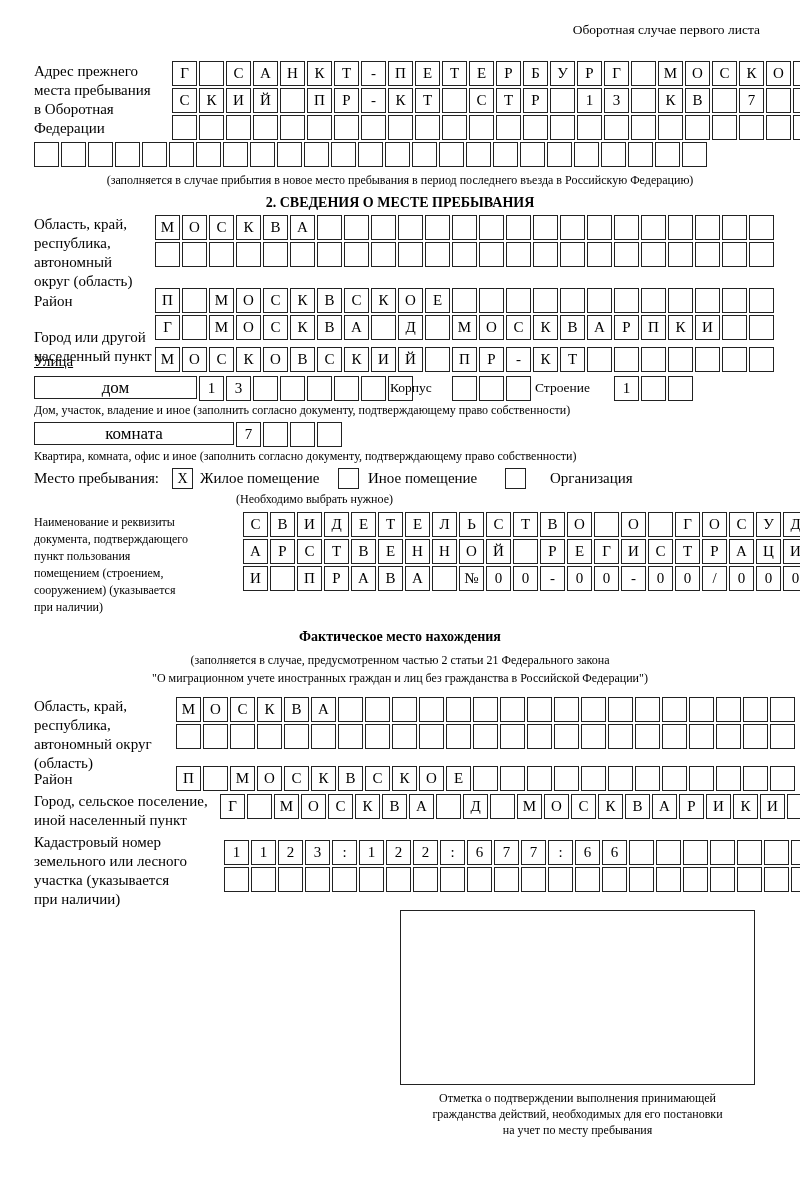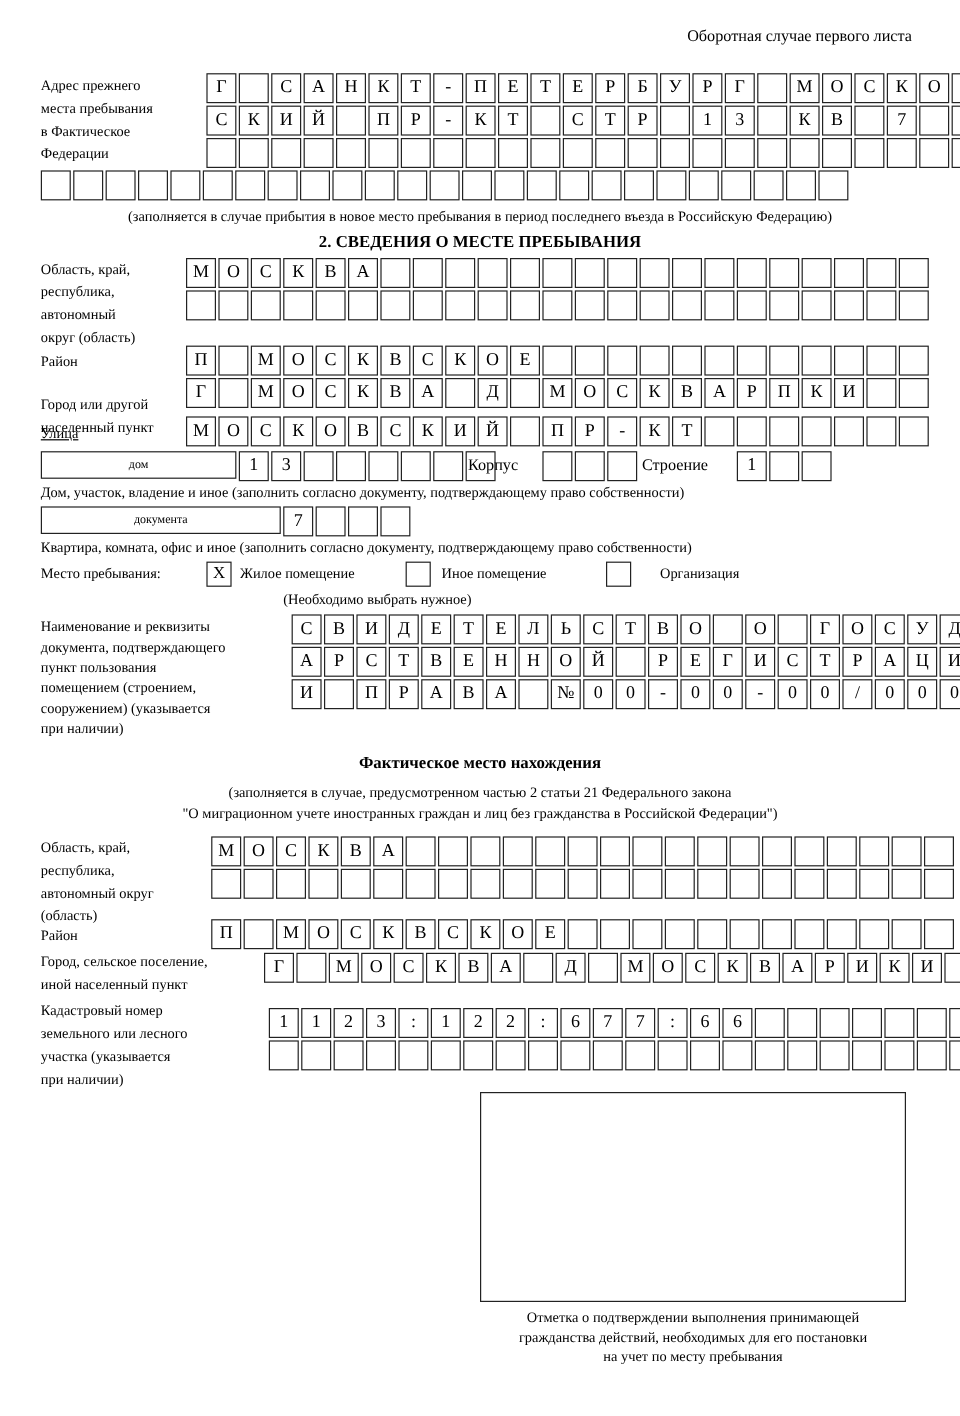--- a/index.html
+++ b/index.html
@@ -21,21 +21,21 @@
     height: 1180px;
   }
   .hdr-right {
     position: absolute;
     right: 40px;
     top: 22px;
     font-size: 13.5px;
   }
   .lbl {
     position: absolute;
-    font-size: 12px;
+    font-size: 15px;
     line-height: 19px;
   }
   .lbl-sm {
     position: absolute;
     font-size: 12px;
     line-height: 17px;
   }
   
   .row {
     position: absolute;
@@ -51,21 +51,21 @@
     font-size: 15px;
     line-height: 23px;
     font-family: "Liberation Serif", serif;
     background: #fff;
   }
   .box-wide {
     position: absolute;
     border: 1px solid #222;
     box-sizing: border-box;
     height: 23px;
-    font-size: 10px;
+    font-size: 17px;
     text-align: center;
     line-height: 21px;
   }
   .inline-lbl {
     position: absolute;
     font-size: 13.5px;
     line-height: 23px;
   }
   .sect-title {
     position: absolute;
@@ -100,21 +100,21 @@
 </head>
 <body>
 
 <div class="page">
 
   <div class="hdr-right">Оборотная случае первого листа</div>
 
   <div class="lbl" style="left:34px; top:62px; width:140px;">
     <div>Адрес прежнего</div>
     <div>места пребывания</div>
-    <div>в Фактическое</div>
+    <div>в Оборотная</div>
     <div>Федерации</div>
   </div>
 
   <div class="row" id="pa-r0" style="left:172px; top:61px;">
       <div class="cell">Г</div>
       <div class="cell"></div>
       <div class="cell">С</div>
       <div class="cell">А</div>
       <div class="cell">Н</div>
       <div class="cell">К</div>
@@ -381,21 +381,21 @@
     </div>
   <div class="inline-lbl" style="left:535px; top:376px;">Строение</div>
   <div class="row" id="s2stro" style="left:614px; top:376px;">
       <div class="cell">1</div>
       <div class="cell"></div>
       <div class="cell"></div>
     </div>
 
   <div class="lbl-sm" style="left:34px; top:402px;">Дом, участок, владение и иное (заполнить согласно документу, подтверждающему право собственности)</div>
 
-  <div class="box-wide" style="left:34px; top:422px; width:200px;">документа</div>
+  <div class="box-wide" style="left:34px; top:422px; width:200px;">комната</div>
   <div class="row" id="s2flat" style="left:236px; top:422px;">
       <div class="cell">7</div>
       <div class="cell"></div>
       <div class="cell"></div>
       <div class="cell"></div>
     </div>
   <div class="lbl-sm" style="left:34px; top:448px;">Квартира, комната, офис и иное (заполнить согласно документу, подтверждающему право собственности)</div>
 
   <div class="lbl" style="left:34px; top:469px;">Место пребывания:</div>
   <div style="position:absolute; left:172px; top:468px;" class="chk">Х</div>

